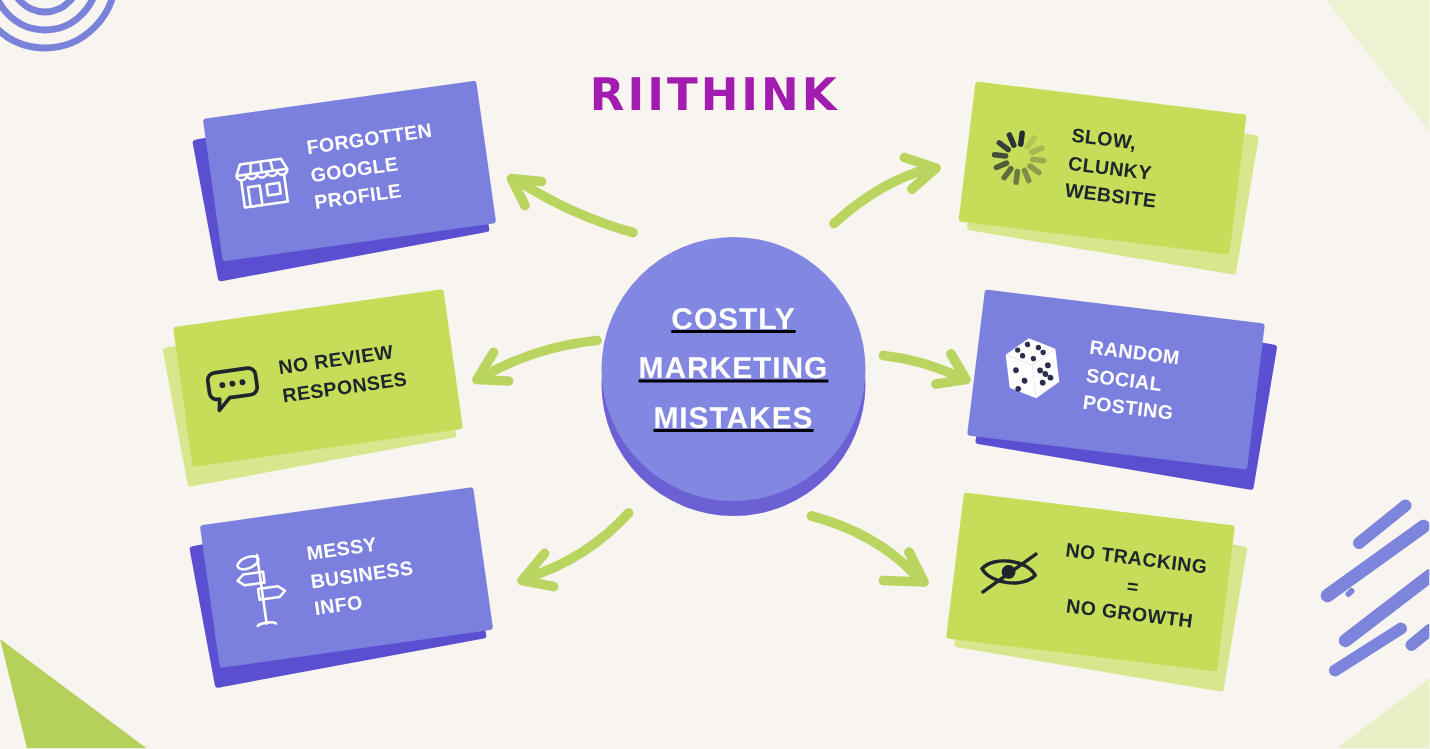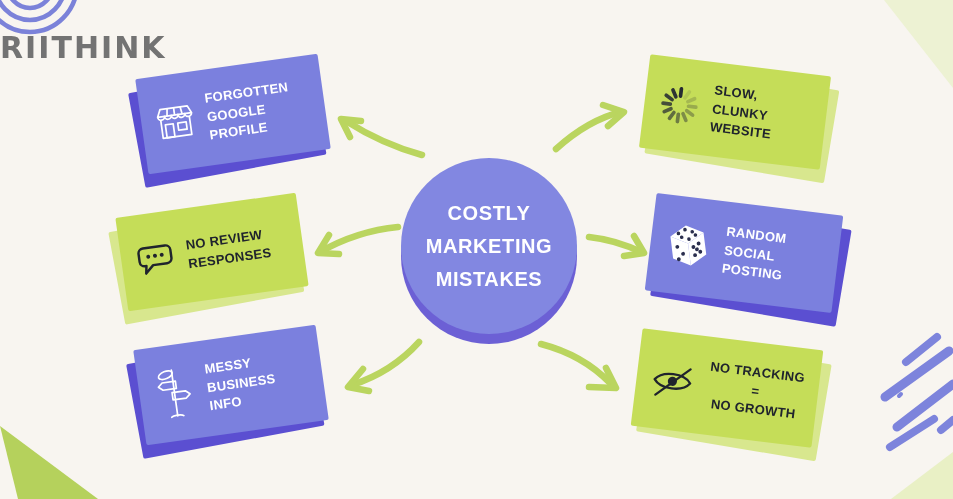--- a/index.html
+++ b/index.html
@@ -4,34 +4,34 @@
 <style>
   html,body{margin:0;padding:0;background:#f8f5f0;}
   .canvas{
     position:relative;width:953px;height:499px;overflow:hidden;
     background:#f8f5f0;font-family:"Liberation Sans",sans-serif;
   }
   .layer{position:absolute;left:0;top:0;pointer-events:none;}
 
   
   .title{
-    position:absolute;top:30px;left:0;right:0;margin:0;
+    position:absolute;top:30px;left:0;right:0;margin:16px;text-align:center;
     font-family:"DejaVu Sans","Liberation Sans",sans-serif;
-    font-size:30px;font-weight:bold;letter-spacing:2px;color:#737373;
+    font-size:30px;font-weight:bold;letter-spacing:2px;color:#a21caf;
   }
 
   
   .circle-shadow{
     position:absolute;left:401px;top:168px;width:176px;height:176px;
     border-radius:50%;background:#6c60d5;
   }
   .circle{
     position:absolute;left:401px;top:158px;width:176px;height:176px;
     border-radius:50%;background:#8287e1;
-    display:flex;align-items:center;justify-content:center;
+    display:flex;align-items:center;justify-content:center;text-decoration:underline;
   }
   .circle-label{
     color:#fff;font-weight:bold;font-size:20px;line-height:33px;
     letter-spacing:.6px;text-align:center;white-space:pre-line;
   }
 
   
   .card-wrap{position:absolute;}
   .rot-l{transform:rotate(-8deg);}
   .rot-r{transform:rotate(7deg);}

